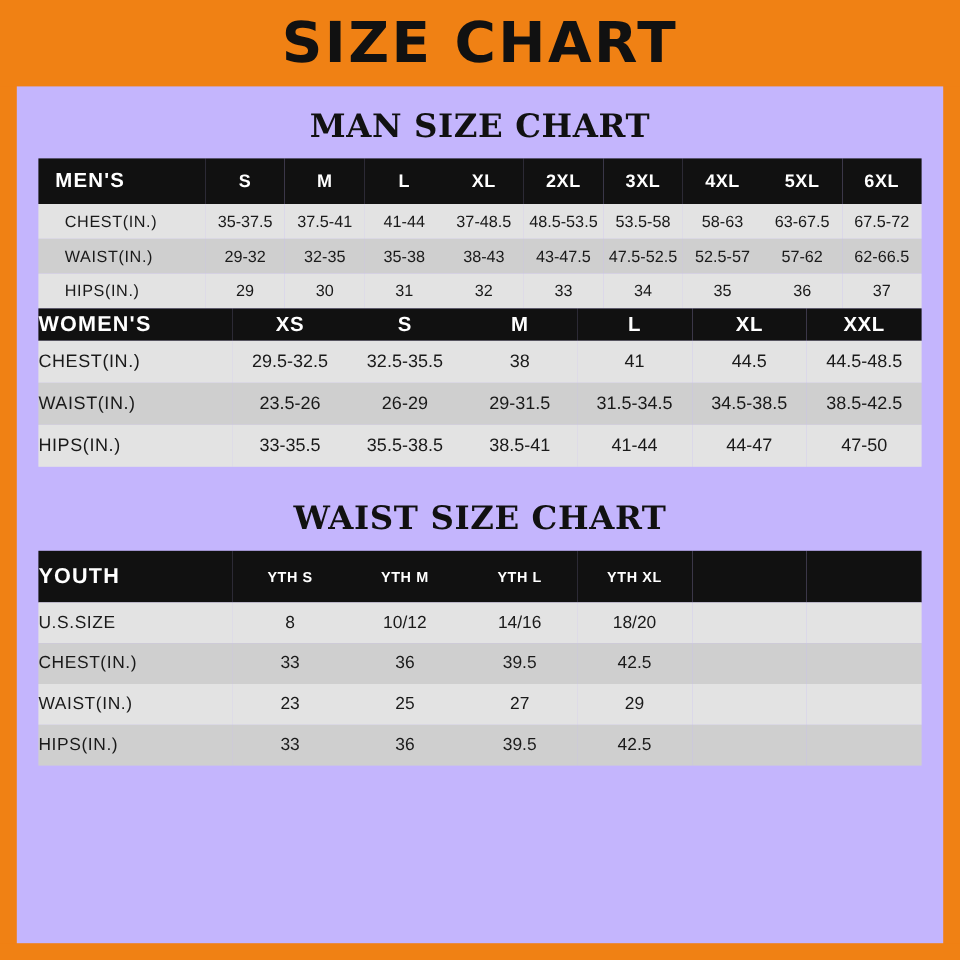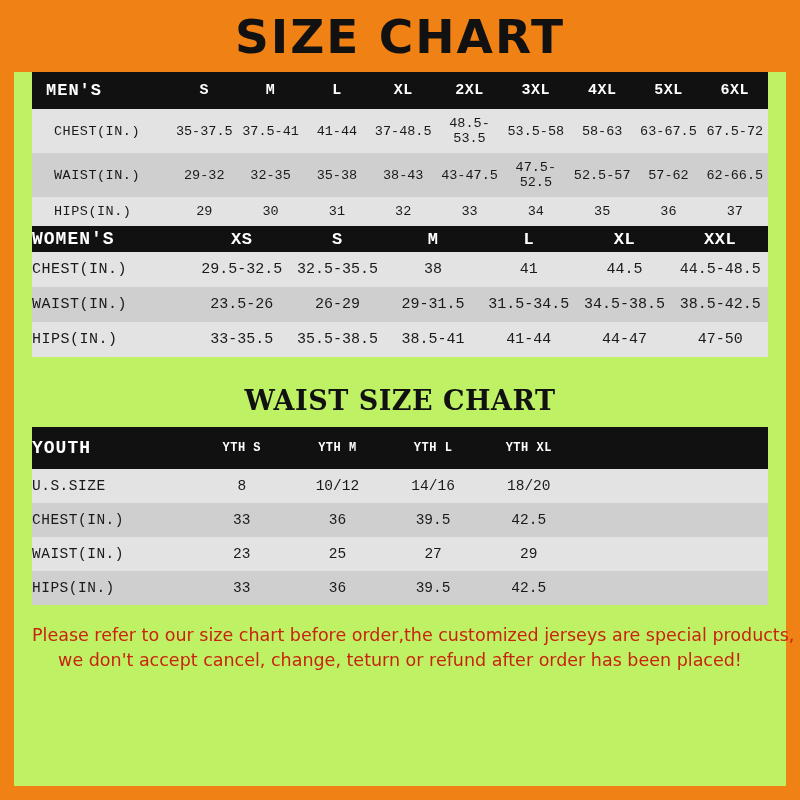--- a/index.html
+++ b/index.html
@@ -10,21 +10,21 @@
     width: 800px;
     height: 800px;
     background: #ffffff;
     font-family: "Liberation Sans", sans-serif;
     overflow: hidden;
   }
   .page {
     position: relative;
     width: 800px;
     height: 800px;
-    background: #bef264;
+    background: #c4b5fd;
     box-sizing: border-box;
     border-left: 14px solid #f08114;
     border-right: 14px solid #f08114;
   }
   .header-band {
     background: #f08114;
     height: 72px;
     display: flex;
     align-items: center;
     justify-content: center;
@@ -50,21 +50,21 @@
     letter-spacing: 0.5px;
   }
   .t-man   { margin: 18px 0 11px 0; }
   .t-women { margin: 28px 0 11px 0; }
   .t-youth { margin: 28px 0 11px 0; }
 
   table.size-table {
     width: 100%;
     border-collapse: collapse;
     table-layout: fixed;
-    font-family: Liberation Mono, monospace;
+    font-family: Liberation Sans, sans-serif;
   }
   table.size-table thead th {
     background: #111;
     color: #fff;
     font-weight: bold;
     font-size: 15px;
     padding: 9px 0;
     text-align: center;
     letter-spacing: 0.5px;
   }
@@ -122,20 +122,21 @@
 <body>
 
 <div class="page">
 
   <div class="header-band">
     <div class="header-title">SIZE CHART</div>
   </div>
 
   <div class="content">
 
+    <div class="section-title t-man">MAN SIZE CHART</div>
     <table class="size-table" id="man-table">
       <thead>
         <tr>
           <th class="rowlabel" style="width:17%">MEN'S</th>
           <th>S</th>
           <th>M</th>
           <th>L</th>
           <th>XL</th>
           <th>2XL</th>
           <th>3XL</th>
@@ -273,20 +274,16 @@
           <td>33</td>
           <td>36</td>
           <td>39.5</td>
           <td>42.5</td>
           <td></td>
           <td></td>
         </tr>
       </tbody>
     </table>
 
-    <div class="note">
-      <div>Please refer to our size chart before order,the customized jerseys are special products,</div>
-      <div>we don't accept cancel, change, teturn or refund after order has been placed!</div>
-    </div>
   </div>
 
   <div class="bottom-band"></div>
 </div>
 
 </body></html>

